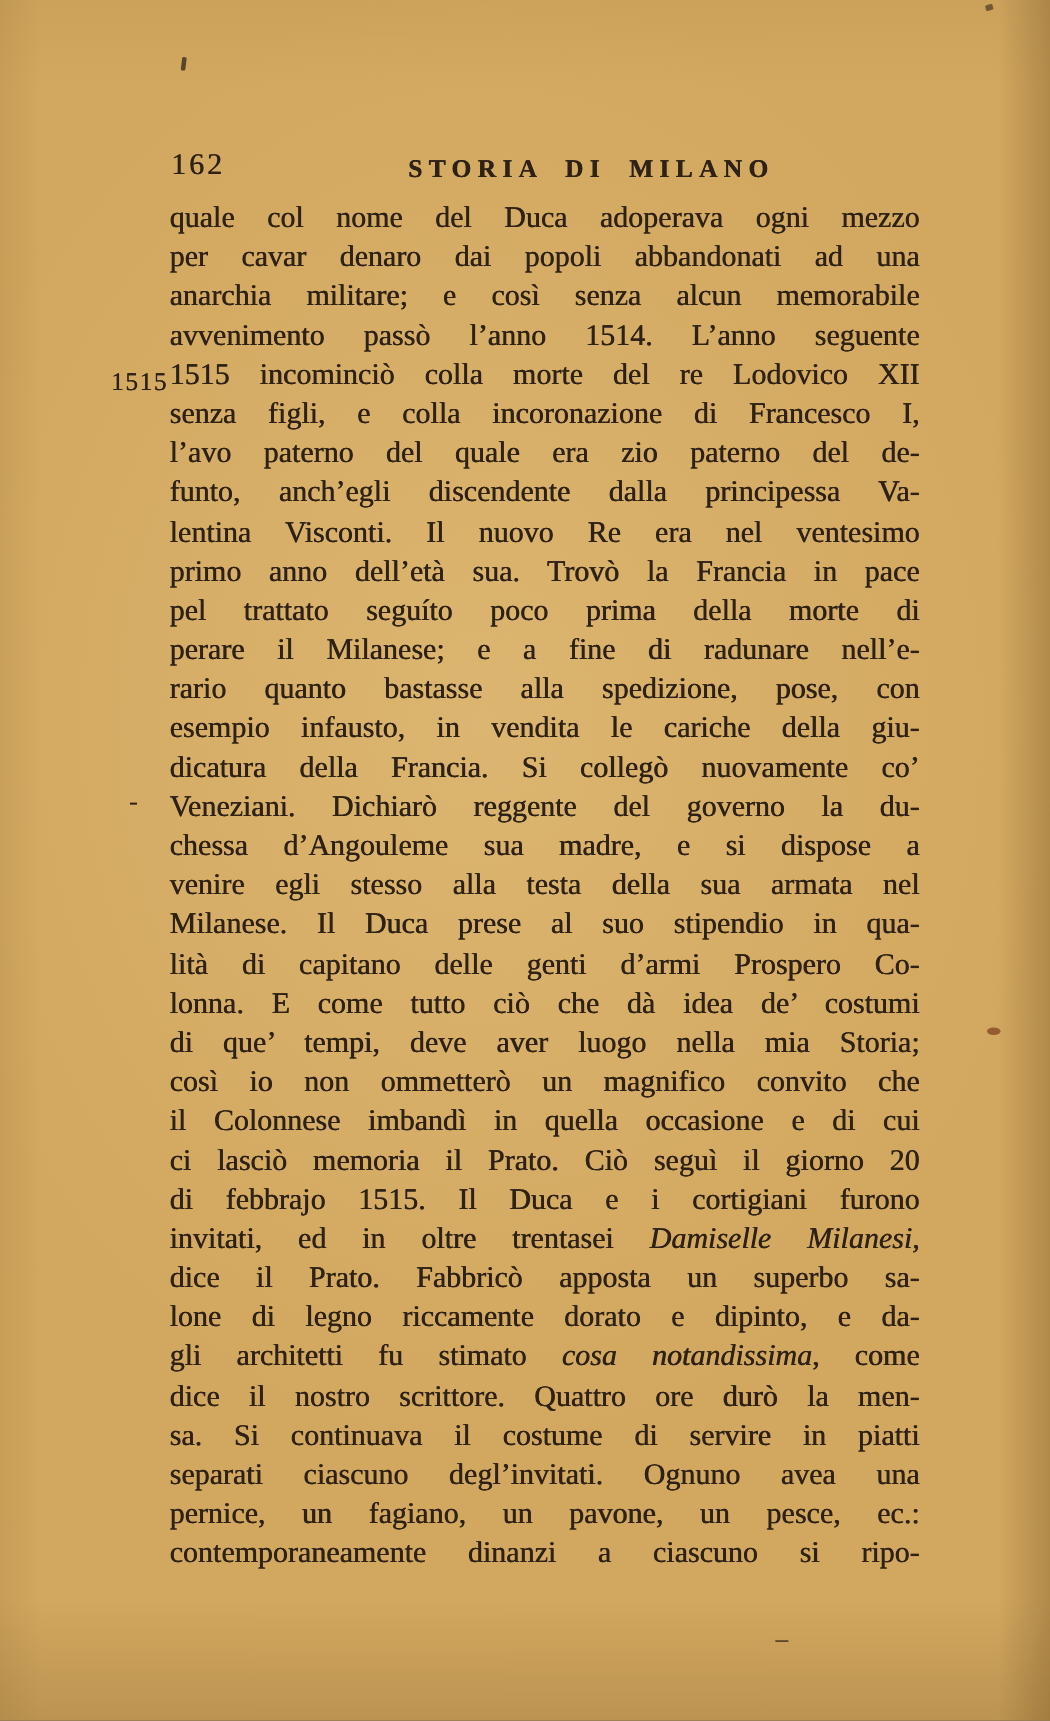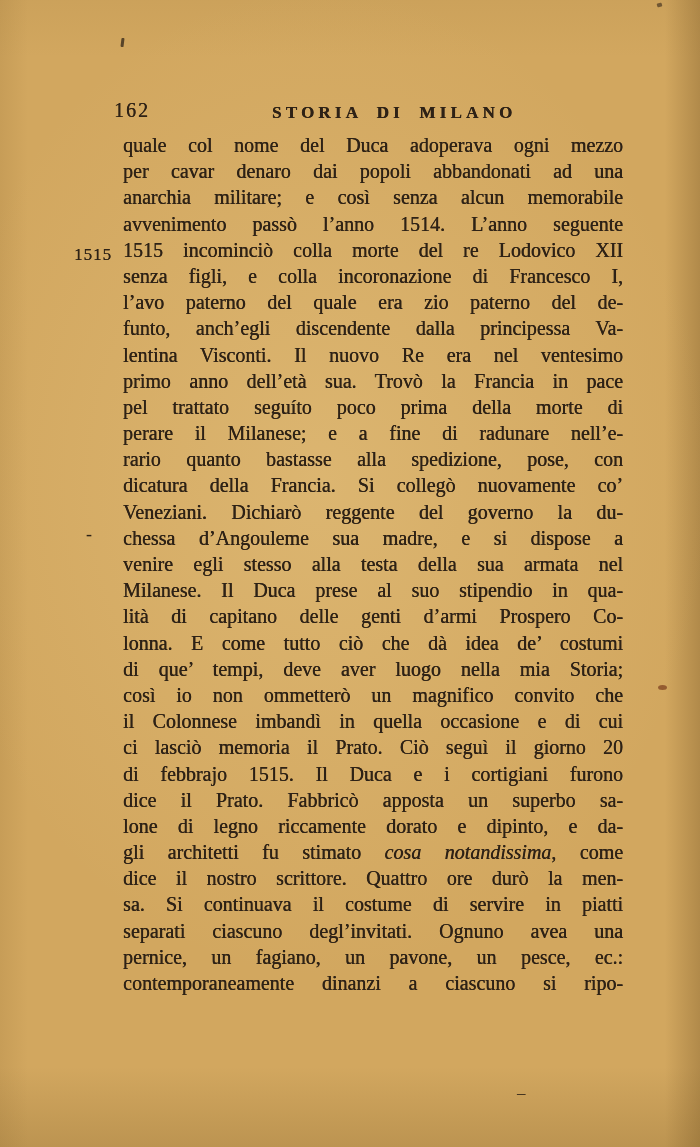--- a/index.html
+++ b/index.html
@@ -30,21 +30,21 @@
   .margin-note {
     position:absolute; left:74px; top:245px;
     font-size:17px; letter-spacing:1px;
     text-shadow:0.2px 0 0 currentColor;
   }
   .margin-hyphen {
     position:absolute; left:86px; top:524px;
     font-size:18px;
   }
   .body-text {
-    position:absolute; left:123px; top:132px; width:500px;
+    position:absolute; left:113px; top:132px; width:500px;
     font-size:20px; line-height:26.2px;
     text-shadow:0.35px 0 0 currentColor;
   }
   .body-text .line {
     height:26.2px;
     text-align:justify;
     text-align-last:justify;
     text-justify:inter-word;
     white-space:normal;
     overflow:visible;
@@ -96,32 +96,34 @@
       <div class="line"><span>avvenimento passò l’anno 1514. L’anno seguente</span></div>
       <div class="line"><span>1515 incominciò colla morte del re Lodovico XII</span></div>
       <div class="line"><span>senza figli, e colla incoronazione di Francesco I,</span></div>
       <div class="line"><span>l’avo paterno del quale era zio paterno del de-</span></div>
       <div class="line"><span>funto, anch’egli discendente dalla principessa Va-</span></div>
       <div class="line"><span>lentina Visconti. Il nuovo Re era nel ventesimo</span></div>
       <div class="line"><span>primo anno dell’età sua. Trovò la Francia in pace</span></div>
       <div class="line"><span>pel trattato seguíto poco prima della morte di</span></div>
       <div class="line"><span>perare il Milanese; e a fine di radunare nell’e-</span></div>
       <div class="line"><span>rario quanto bastasse alla spedizione, pose, con</span></div>
+      <div class="line"><span>esempio infausto, in vendita le cariche della giu-</span></div>
       <div class="line"><span>dicatura della Francia. Si collegò nuovamente co’</span></div>
       <div class="line"><span>Veneziani. Dichiarò reggente del governo la du-</span></div>
       <div class="line"><span>chessa d’Angouleme sua madre, e si dispose a</span></div>
       <div class="line"><span>venire egli stesso alla testa della sua armata nel</span></div>
       <div class="line"><span>Milanese. Il Duca prese al suo stipendio in qua-</span></div>
       <div class="line"><span>lità di capitano delle genti d’armi Prospero Co-</span></div>
       <div class="line"><span>lonna. E come tutto ciò che dà idea de’ costumi</span></div>
       <div class="line"><span>di que’ tempi, deve aver luogo nella mia Storia;</span></div>
       <div class="line"><span>così io non ommetterò un magnifico convito che</span></div>
       <div class="line"><span>il Colonnese imbandì in quella occasione e di cui</span></div>
       <div class="line"><span>ci lasciò memoria il Prato. Ciò seguì il giorno 20</span></div>
       <div class="line"><span>di febbrajo 1515. Il Duca e i cortigiani furono</span></div>
+      <div class="line"><span>invitati, ed in oltre trentasei </span><span class="it">Damiselle Milanesi,</span></div>
       <div class="line"><span>dice il Prato. Fabbricò apposta un superbo sa-</span></div>
       <div class="line"><span>lone di legno riccamente dorato e dipinto, e da-</span></div>
       <div class="line"><span>gli architetti fu stimato </span><span class="it">cosa notandissima</span><span>, come</span></div>
       <div class="line"><span>dice il nostro scrittore. Quattro ore durò la men-</span></div>
       <div class="line"><span>sa. Si continuava il costume di servire in piatti</span></div>
       <div class="line"><span>separati ciascuno degl’invitati. Ognuno avea una</span></div>
       <div class="line"><span>pernice, un fagiano, un pavone, un pesce, ec.:</span></div>
       <div class="line"><span>contemporaneamente dinanzi a ciascuno si ripo-</span></div>
     </div>
 

